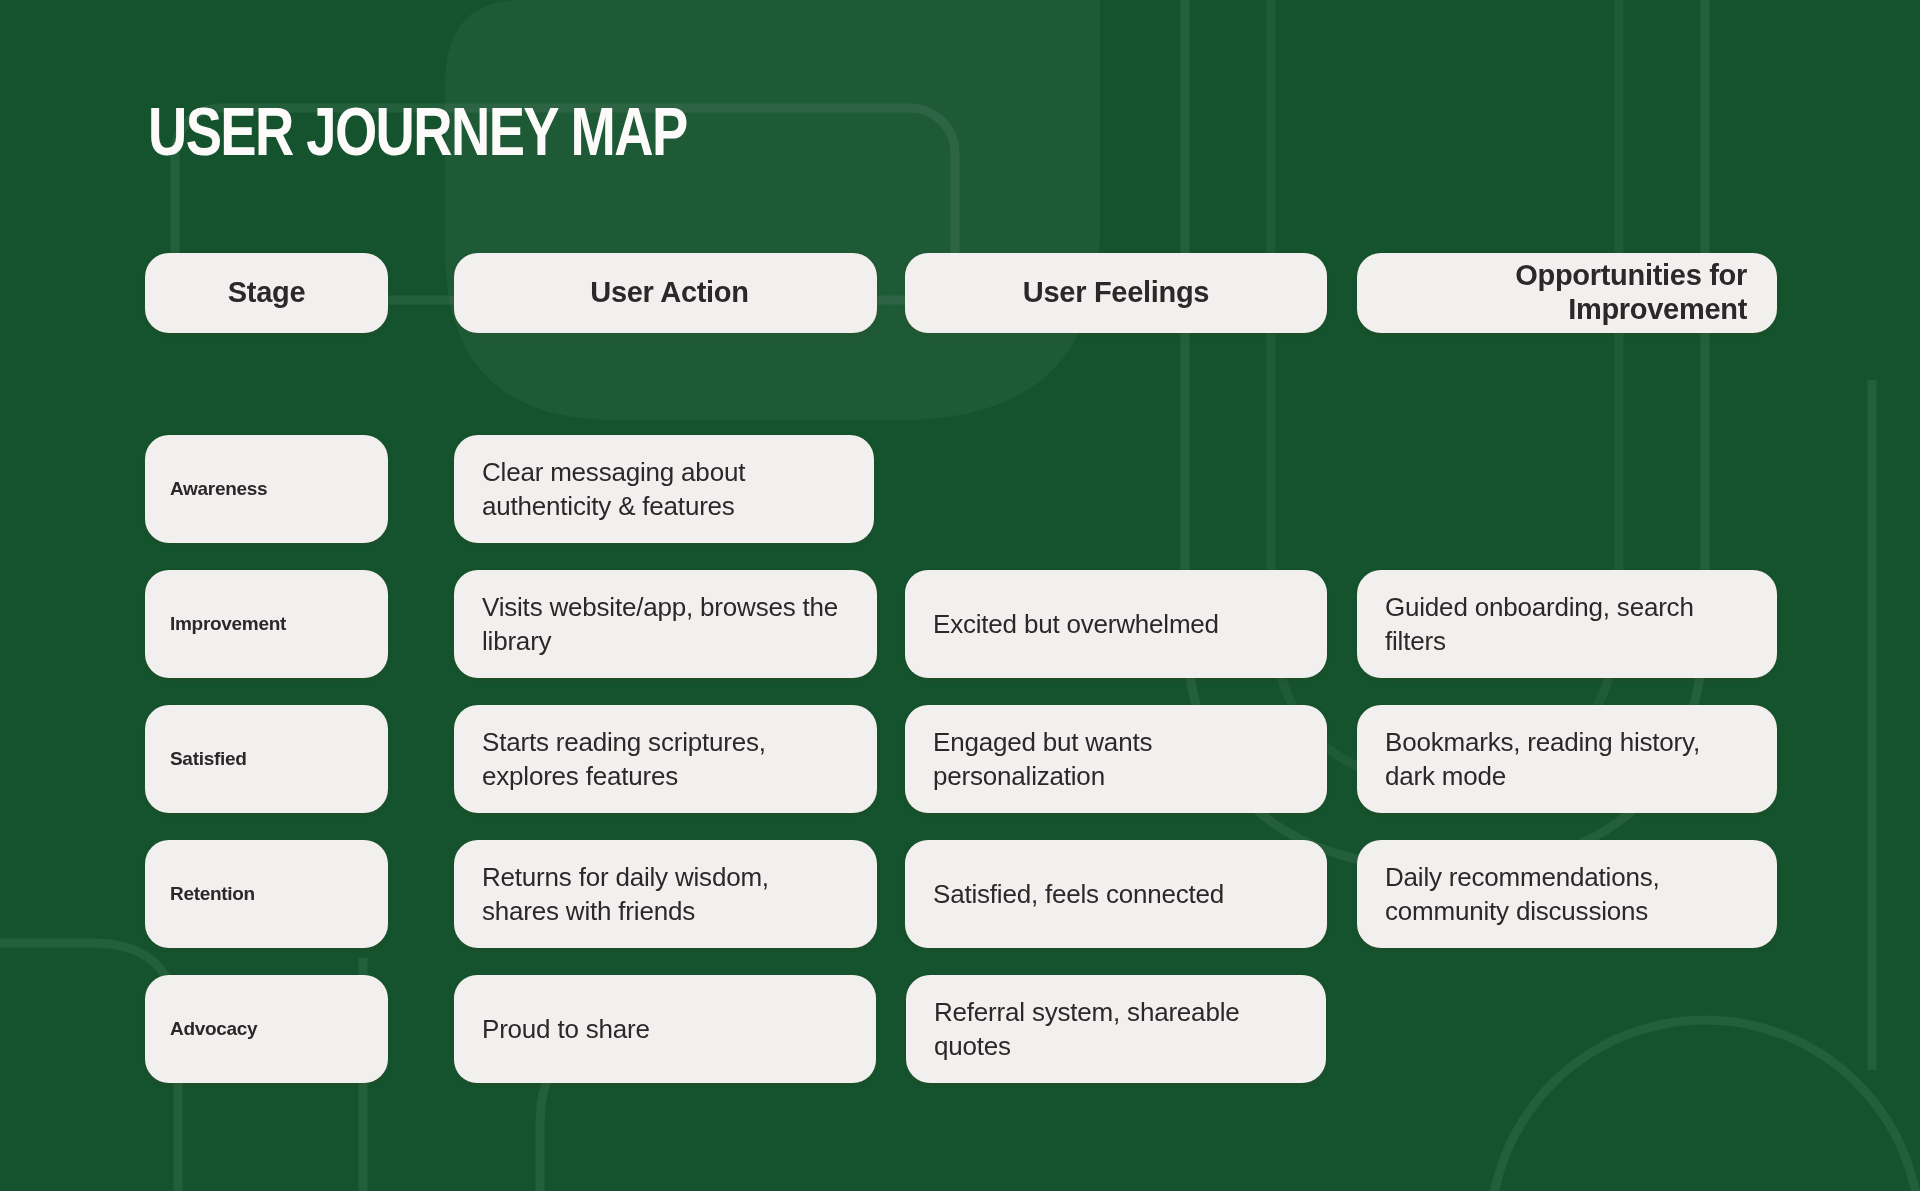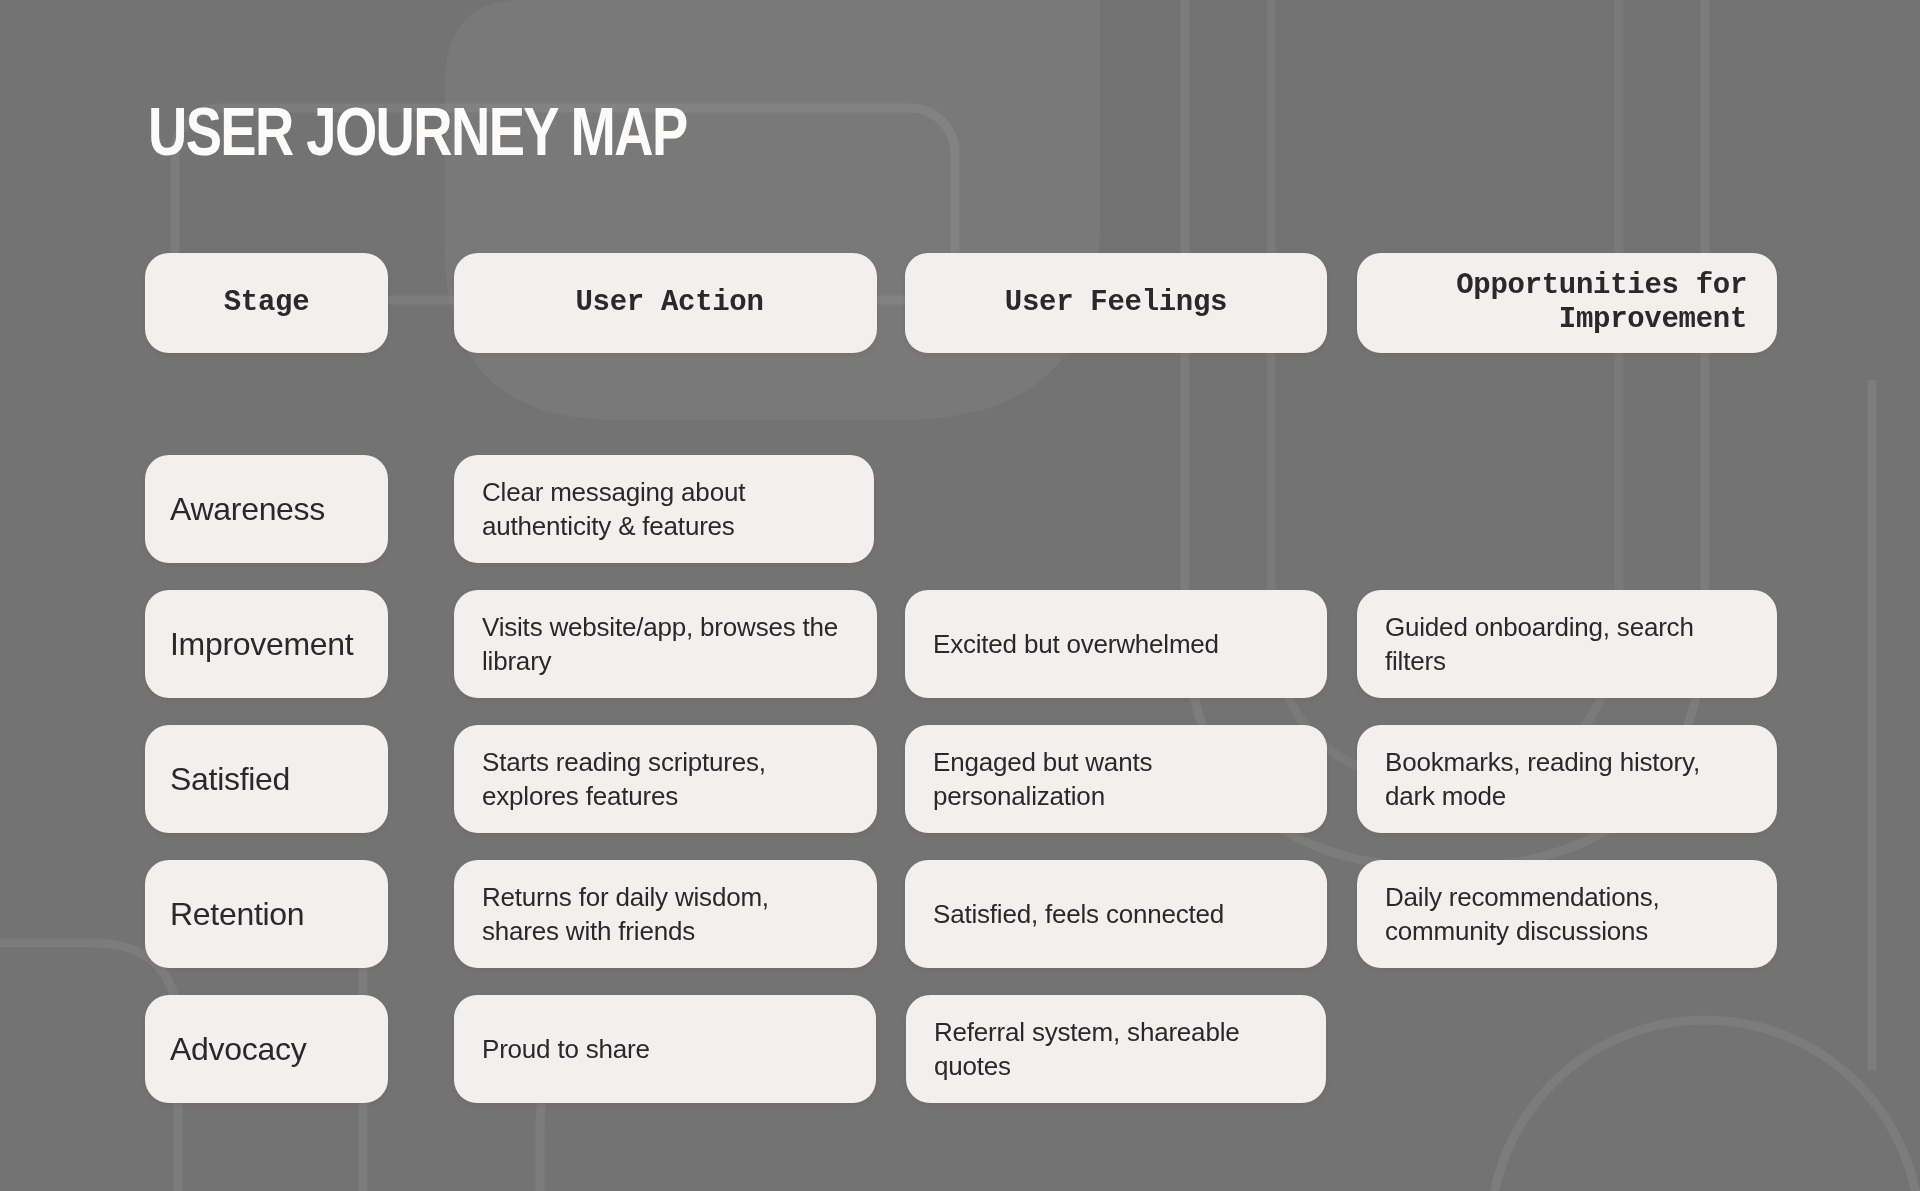--- a/index.html
+++ b/index.html
@@ -1,32 +1,32 @@
 <!DOCTYPE html>
 <html><head>
 <meta charset="utf-8">
 <style>
   html,body{margin:0;padding:0;}
   .page{
     position:relative;
     width:1920px;height:1191px;
-    background:#737373;
+    background:#14532d;
     overflow:hidden;
     font-family:"Liberation Sans", sans-serif;
   }
   .decor{position:absolute;inset:0;width:1920px;height:1191px;}
   .page-title{
     position:absolute;left:148px;top:92px;
     font-size:68px;font-weight:800;letter-spacing:-2px;
     color:#FCFBFA;white-space:nowrap;
     transform:scaleX(0.8);transform-origin:left center;
   }
   .grid{position:absolute;left:145px;top:253px;width:1632px;}
   .row{display:flex;}
-  .row.header{height:100px;margin-bottom:102px;font-family:Liberation Mono, monospace;}
+  .row.header{height:80px;margin-bottom:102px;}
   .row.body{height:108px;margin-bottom:27px;}
   .cell{
     background:#F2F0EE;
     border-radius:24px;
     box-shadow:0 2px 5px rgba(130,35,10,0.10);
     display:flex;align-items:center;
     color:#2A2829;
     box-sizing:border-box;
   }
   .c1{width:243px;margin-right:66px;}
@@ -38,21 +38,21 @@
     justify-content:center;text-align:center;line-height:1.17;
   }
   .header .c4{
     justify-content:flex-start;text-align:right;
     padding:0 30px 0 27px;
   }
   .body .cell{
     font-size:26px;line-height:34px;letter-spacing:-0.2px;
     padding:0 26px 0 28px;text-align:left;
   }
-  .body .c1{font-weight:normal;font-size:32px;padding-left:25px;letter-spacing:-0.3px;}
+  .body .c1{font-weight:bold;font-size:19px;padding-left:25px;letter-spacing:-0.3px;}
 </style>
 </head>
 <body>
 
 <div class="page">
 
   <svg class="decor" viewBox="0 0 1920 1191" xmlns="http://www.w3.org/2000/svg" aria-hidden="true">
     <g fill="none" stroke="rgba(255,255,255,0.07)" stroke-width="9">
       <path d="M 520 0 Q 445 0 445 85 V 250 Q 445 420 615 420 H 900 Q 1100 420 1100 230 V 0 Z" fill="rgba(255,255,255,0.045)" stroke="none"></path>
       <rect x="175" y="108" width="780" height="192" rx="45"></rect>

